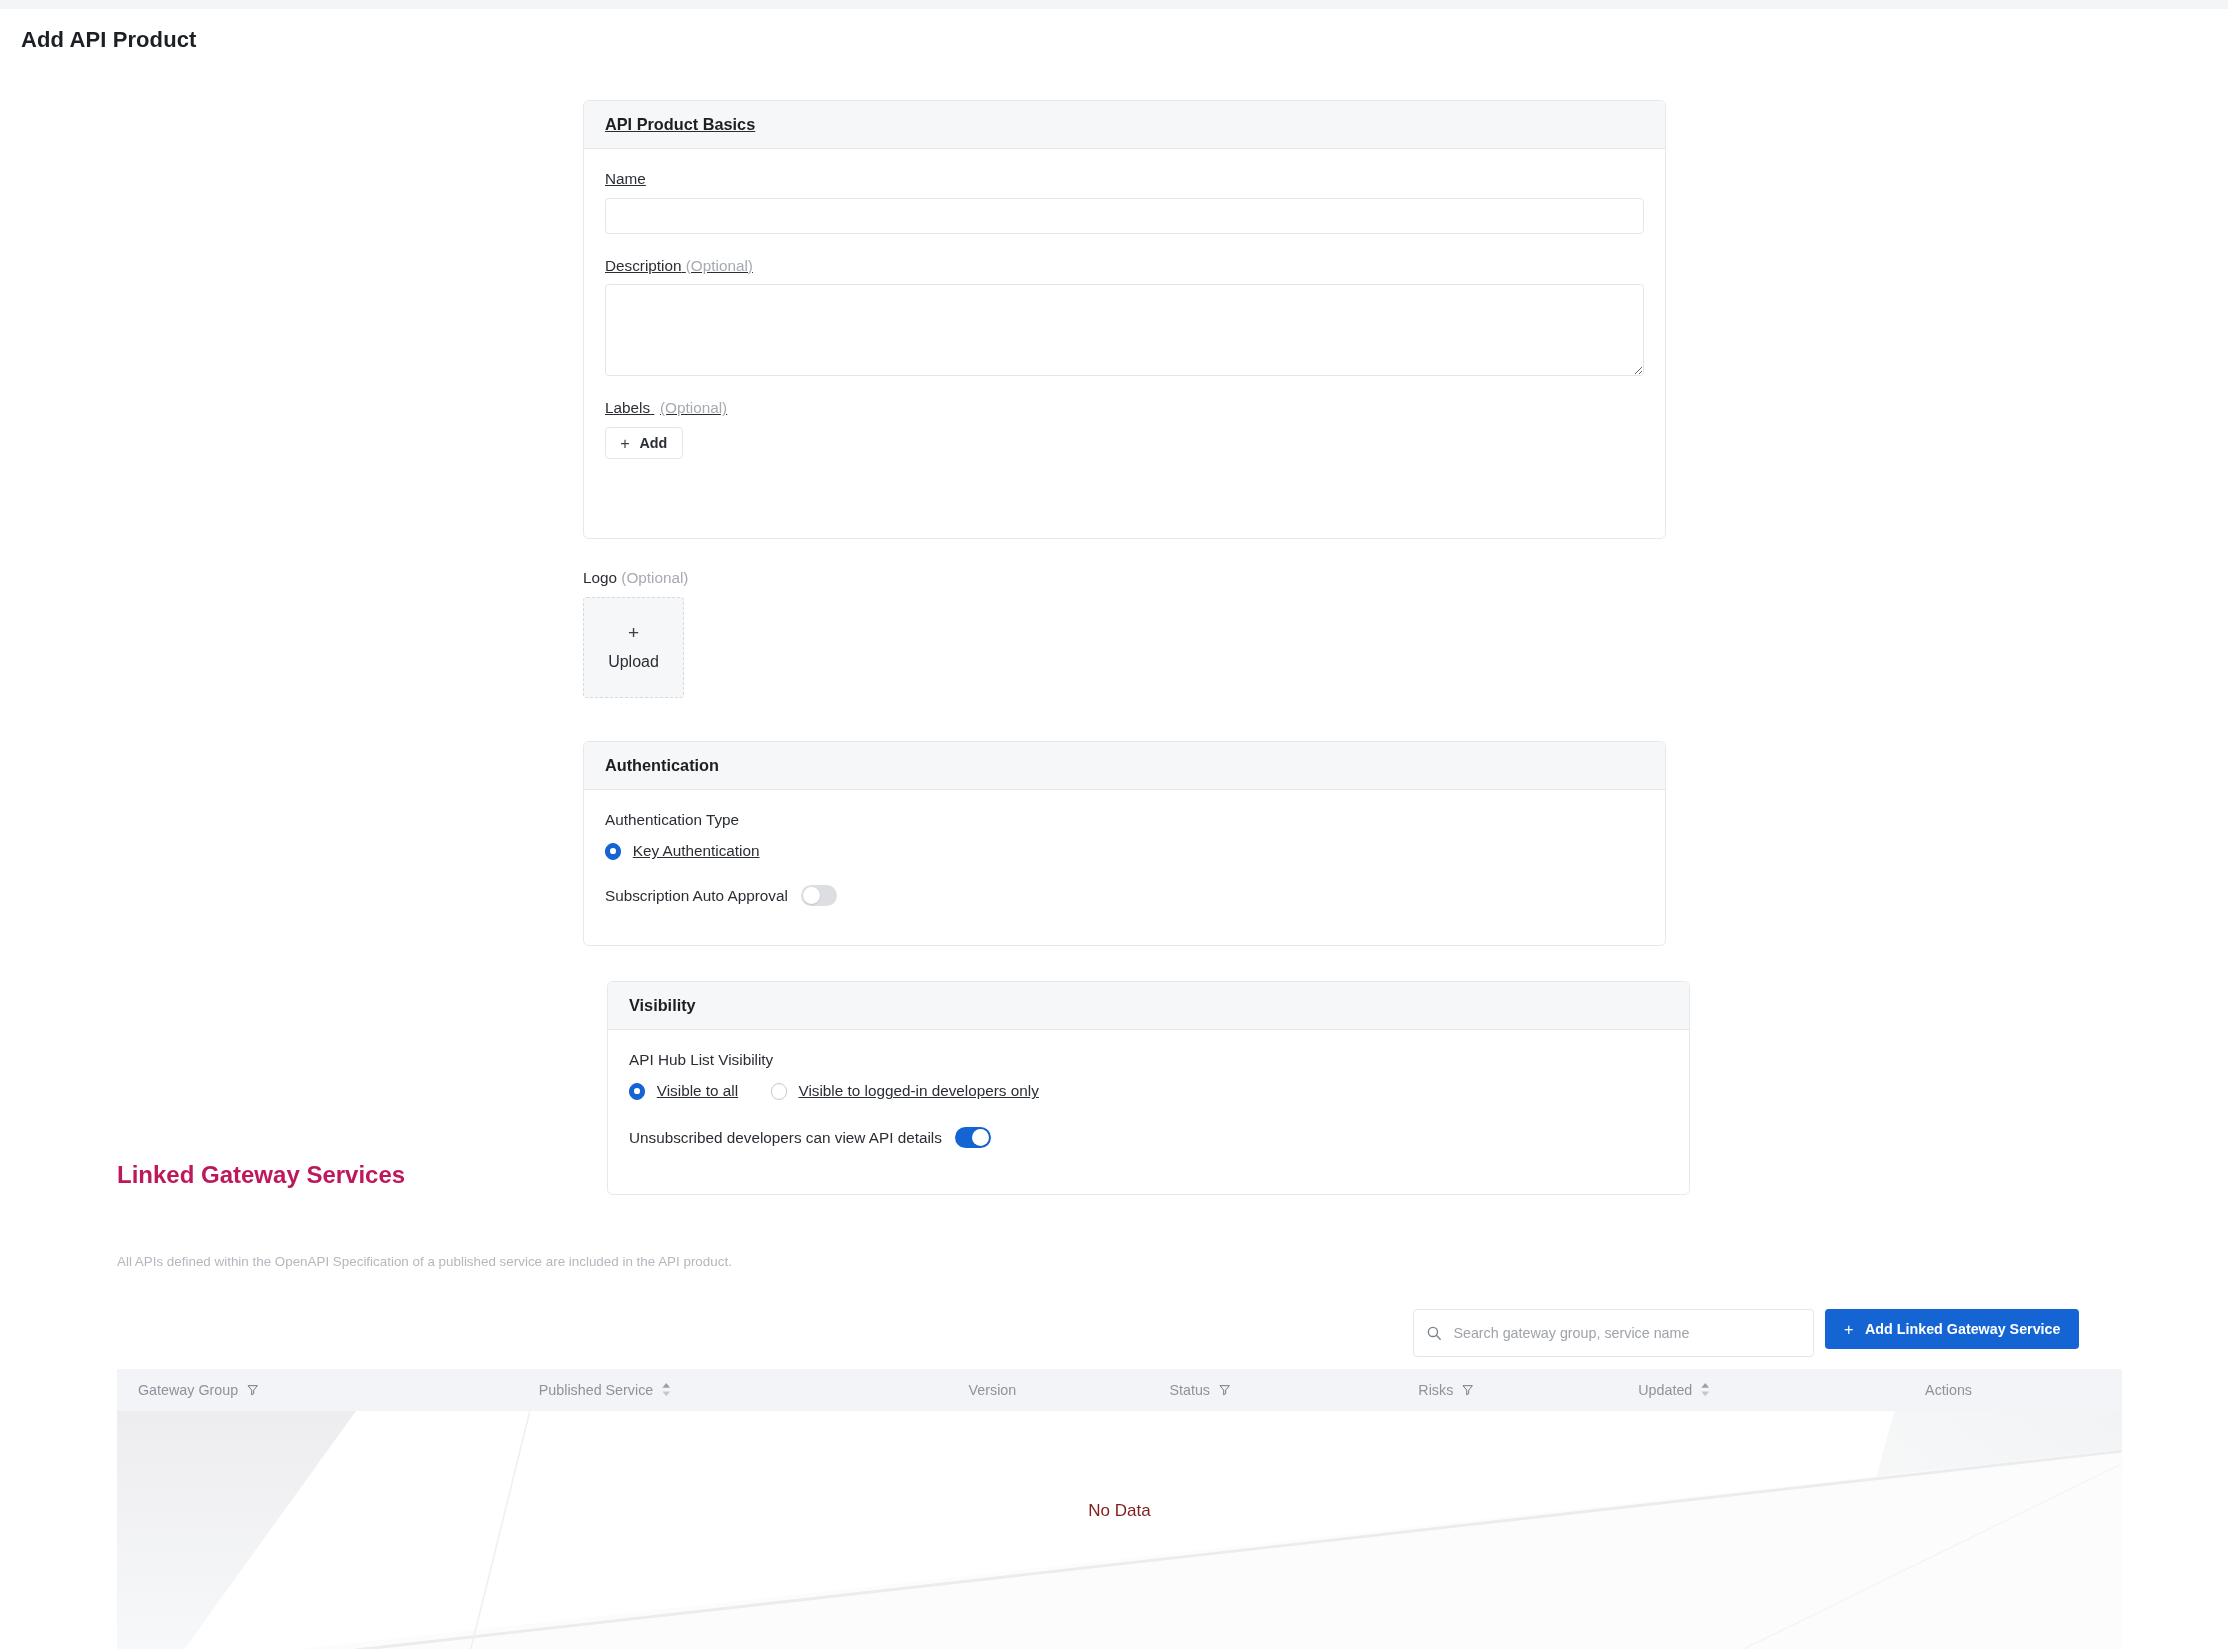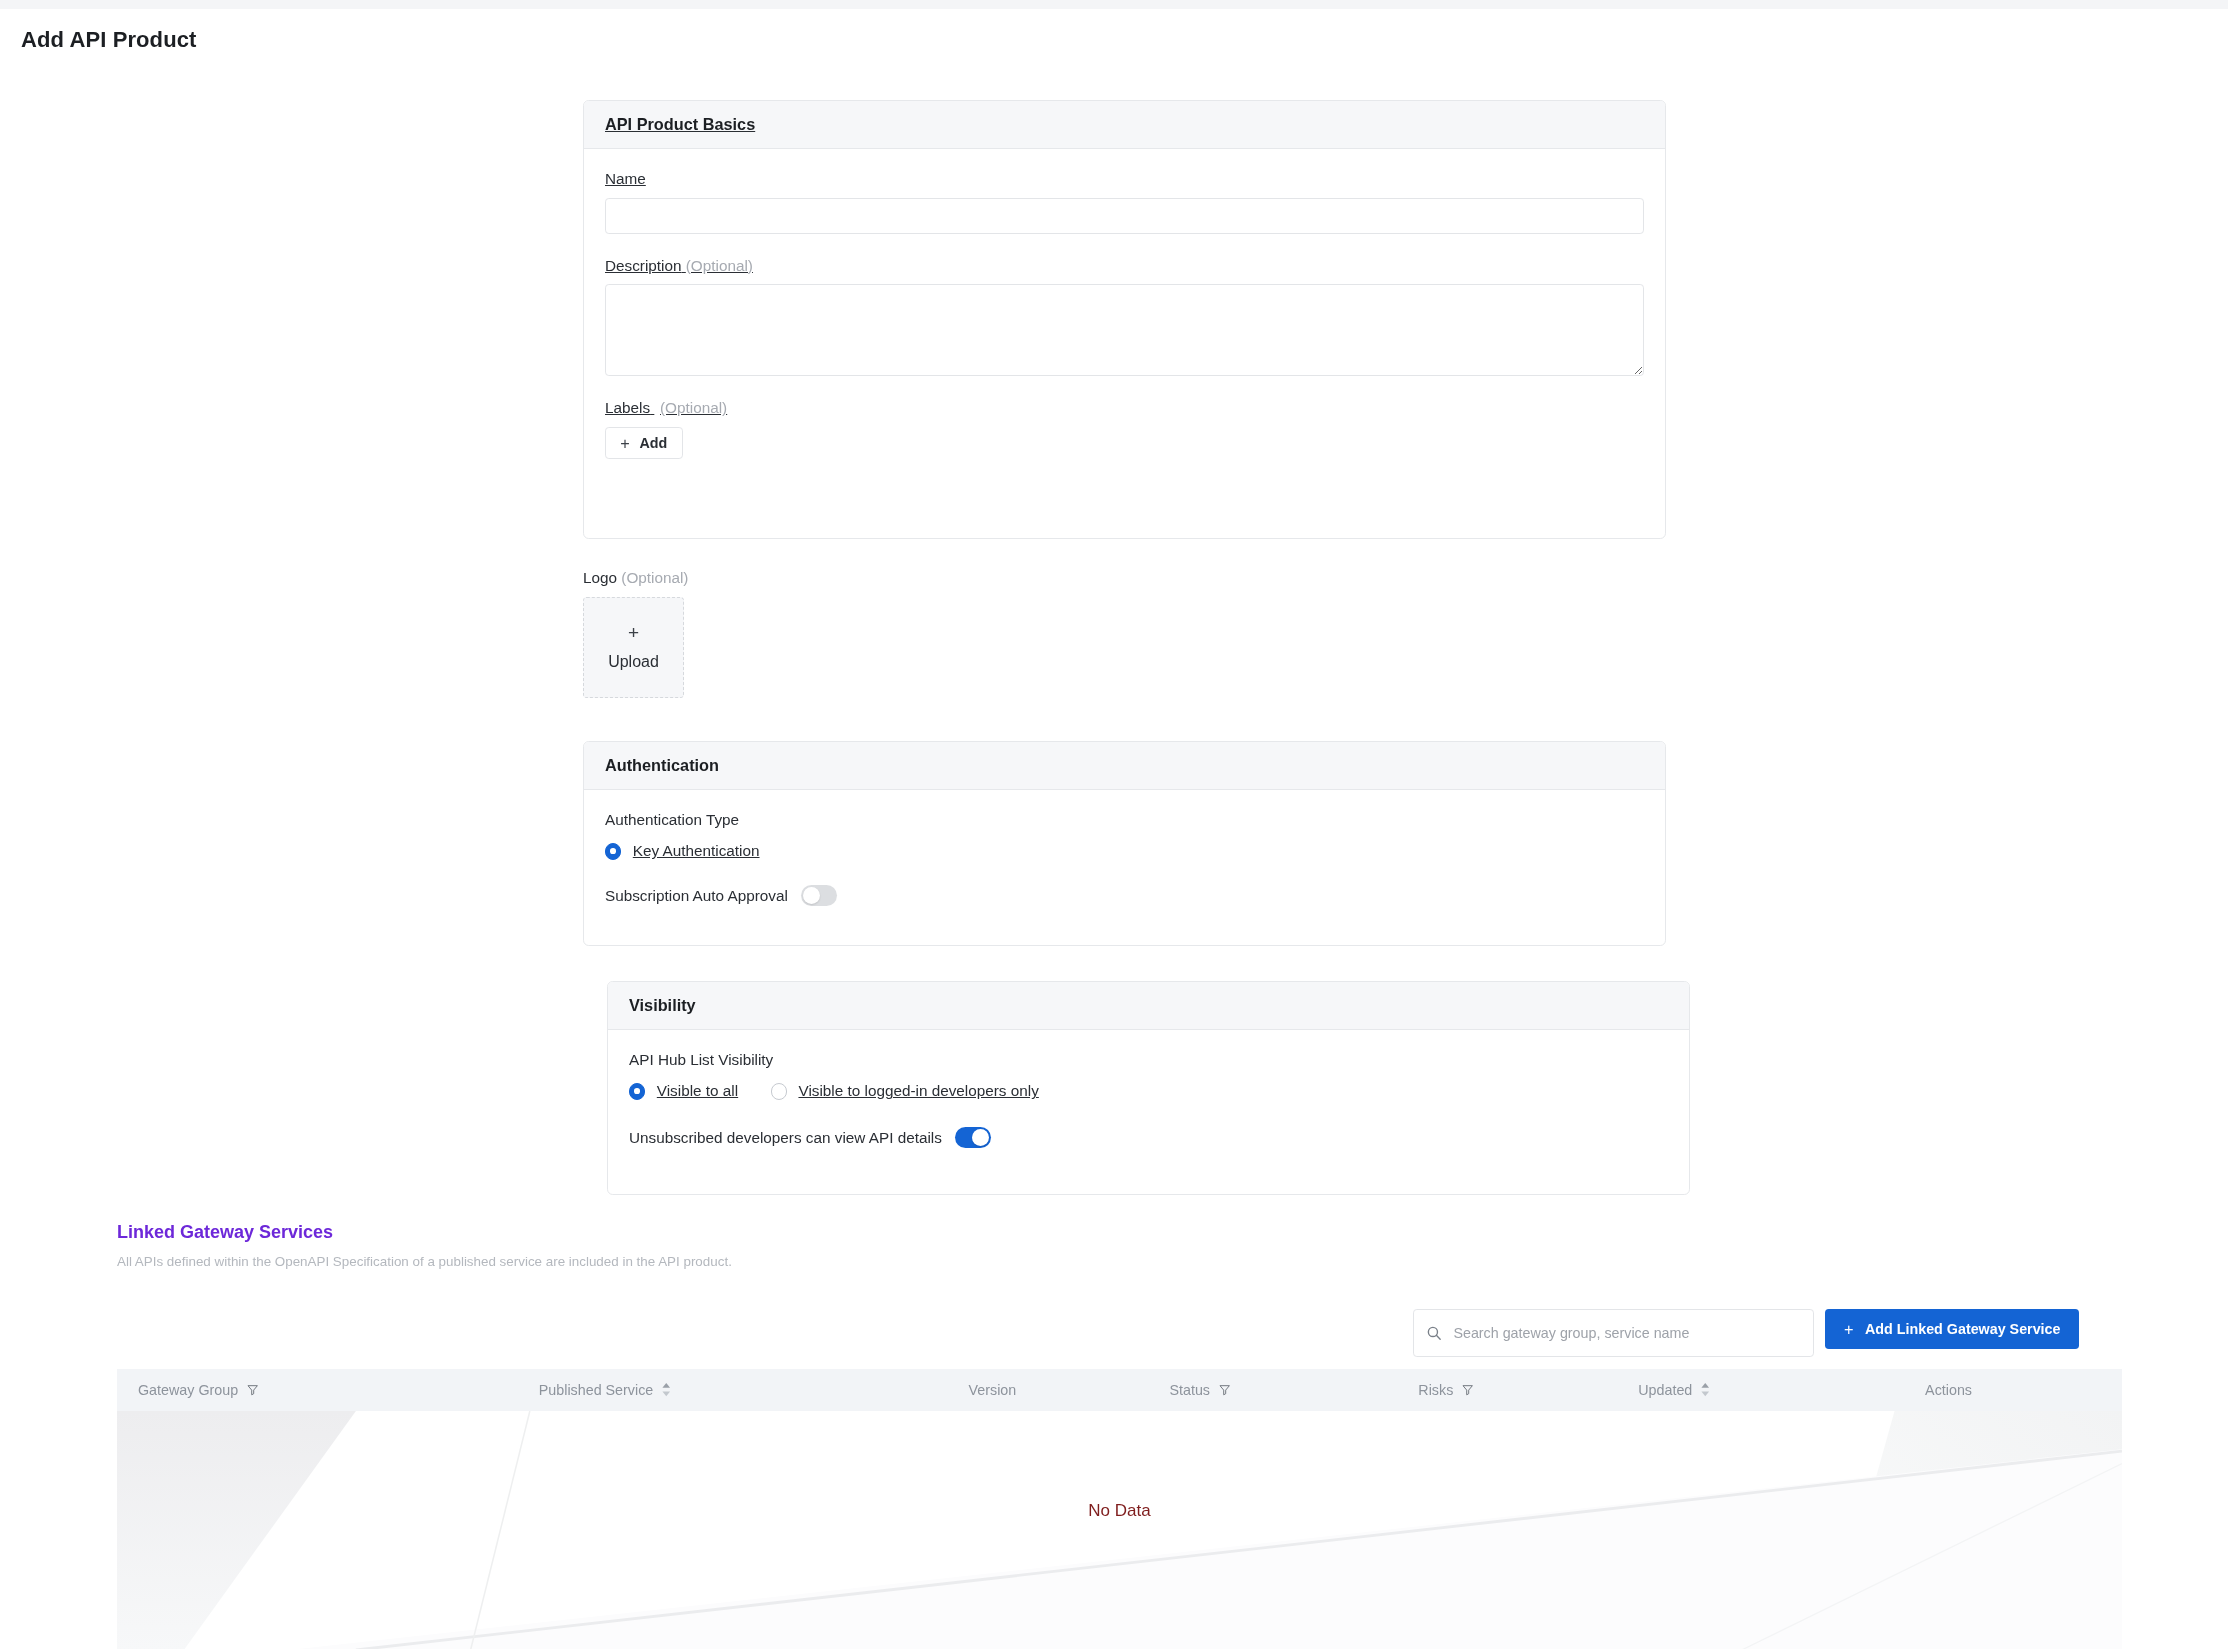--- a/index.html
+++ b/index.html
@@ -191,24 +191,24 @@
     background: #fff;
     box-shadow: 0 1px 1.9px rgba(0,0,0,.12);
   }
   .switch.on { background: #1464d4; }
   .switch.on .knob { left: 17px; }
 
   
   .lgs-title {
     position: absolute;
     left: 117px;
-    top: 1222px;
-    font-size: 18px;
+    top: 1161px;
+    font-size: 24px;
     font-weight: bold;
-    color: #6d28d9;
+    color: #be185d;
   }
   .lgs-sub {
     position: absolute;
     left: 117px;
     top: 1254px;
     font-size: 13.4px;
     color: #b4b8be;
   }
   .search-wrap {
     position: absolute;

